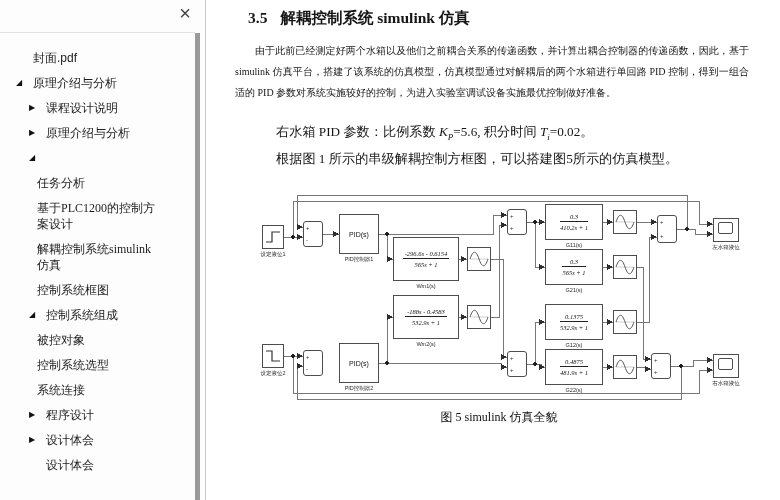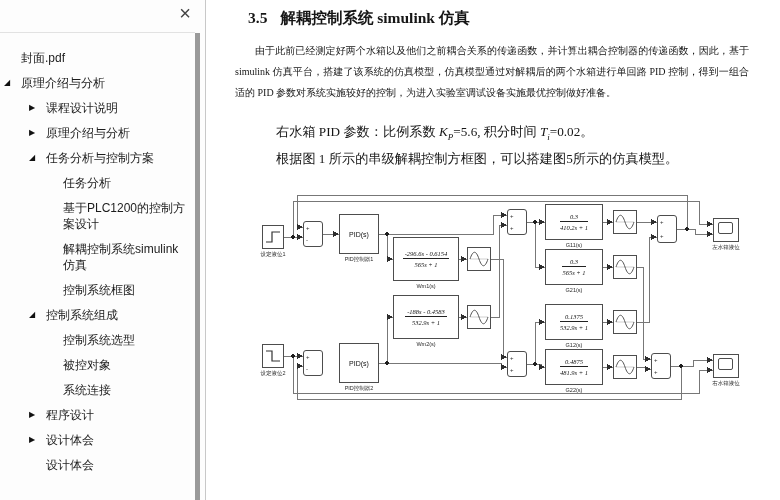--- a/index.html
+++ b/index.html
@@ -11,21 +11,21 @@
     background:#fdfdfd; border-right:1px solid #c8c8c8;
     font-family:"Liberation Sans","DejaVu Sans",sans-serif; }
   .close-btn { position:absolute; right:14px; top:2px; font-size:20px; line-height:22px;
     color:#444; font-weight:400; cursor:pointer; font-family:"Liberation Sans",sans-serif; }
   .sb-sep { position:absolute; left:0; top:32px; width:195px; height:1px; background:#e2e2e2; }
   .sb-scroll-track { position:absolute; right:5px; top:33px; width:5px; height:467px; background:#f3f3f3; }
   .sb-scroll-thumb { position:absolute; left:0; top:0; width:5px; height:467px; background:#9a9a9a; }
   .tree { position:absolute; left:0; top:50px; width:196px; list-style:none; }
   .tree li { display:flex; align-items:flex-start; margin-bottom:9px; cursor:pointer;
     font-size:12px; line-height:16px; color:#1c1c1c; }
-  .lvl0 { padding-left:4px; } .lvl1 { padding-left:29px; } .lvl2 { padding-left:46px; }
+  .lvl0 { padding-left:16px; } .lvl1 { padding-left:29px; } .lvl2 { padding-left:20px;font-family:Liberation Serif, serif; }
   .tri { display:inline-block; width:17px; flex:0 0 17px; font-size:8px; line-height:16px;
     color:#111; }
   .lbl { display:block; max-width:128px; }
 
   
   .main { position:absolute; left:207px; top:0; width:573px; height:447px; background:#fff; }
   .heading { position:absolute; left:41px; top:8px; font-size:15.5px; font-weight:bold; }
   .heading .hnum { margin-right:13px; }
   .para { position:absolute; left:28px; top:40px; width:514px; font-size:10px;
     line-height:21px; text-align:justify; text-indent:2em; }
@@ -74,21 +74,20 @@
     <li class="lvl1">
       <span class="tri">▶</span>
       <span class="lbl">课程设计说明</span>
       </li>
     <li class="lvl1">
       <span class="tri">▶</span>
       <span class="lbl">原理介绍与分析</span>
       </li>
     <li class="lvl1">
       <span class="tri">◢</span>
-      <span class="lbl">任务分析与控制方案</span>
       </li>
     <li class="lvl2">
       <span class="tri"></span>
       <span class="lbl">任务分析</span>
       </li>
     <li class="lvl2">
       <span class="tri"></span>
       <span class="lbl">基于PLC1200的控制方案设计</span>
       </li>
     <li class="lvl2">
@@ -98,25 +97,25 @@
     <li class="lvl2">
       <span class="tri"></span>
       <span class="lbl">控制系统框图</span>
       </li>
     <li class="lvl1">
       <span class="tri">◢</span>
       <span class="lbl">控制系统组成</span>
       </li>
     <li class="lvl2">
       <span class="tri"></span>
+      <span class="lbl">被控对象</span>
+      </li>
+    <li class="lvl2">
+      <span class="tri"></span>
       <span class="lbl">控制系统选型</span>
-      </li>
-    <li class="lvl2">
-      <span class="tri"></span>
-      <span class="lbl">被控对象</span>
       </li>
     <li class="lvl2">
       <span class="tri"></span>
       <span class="lbl">系统连接</span>
       </li>
     <li class="lvl1">
       <span class="tri">▶</span>
       <span class="lbl">程序设计</span>
       </li>
     <li class="lvl1">
@@ -327,13 +326,14 @@
     <div class="blk scopeb" style="left:460px;top:25px;width:26px;height:24px;">
       <div class="screen"></div>
       </div>
     <div class="blk-label" style="left:473px;top:51px;">左水箱液位</div>
     <div class="blk scopeb" style="left:460px;top:161px;width:26px;height:24px;">
       <div class="screen"></div>
       </div>
     <div class="blk-label" style="left:473px;top:187px;">右水箱液位</div>
   </div>
 
+  <div class="caption">图 5 simulink 仿真全貌</div>
 </div>
 
 </body></html>

